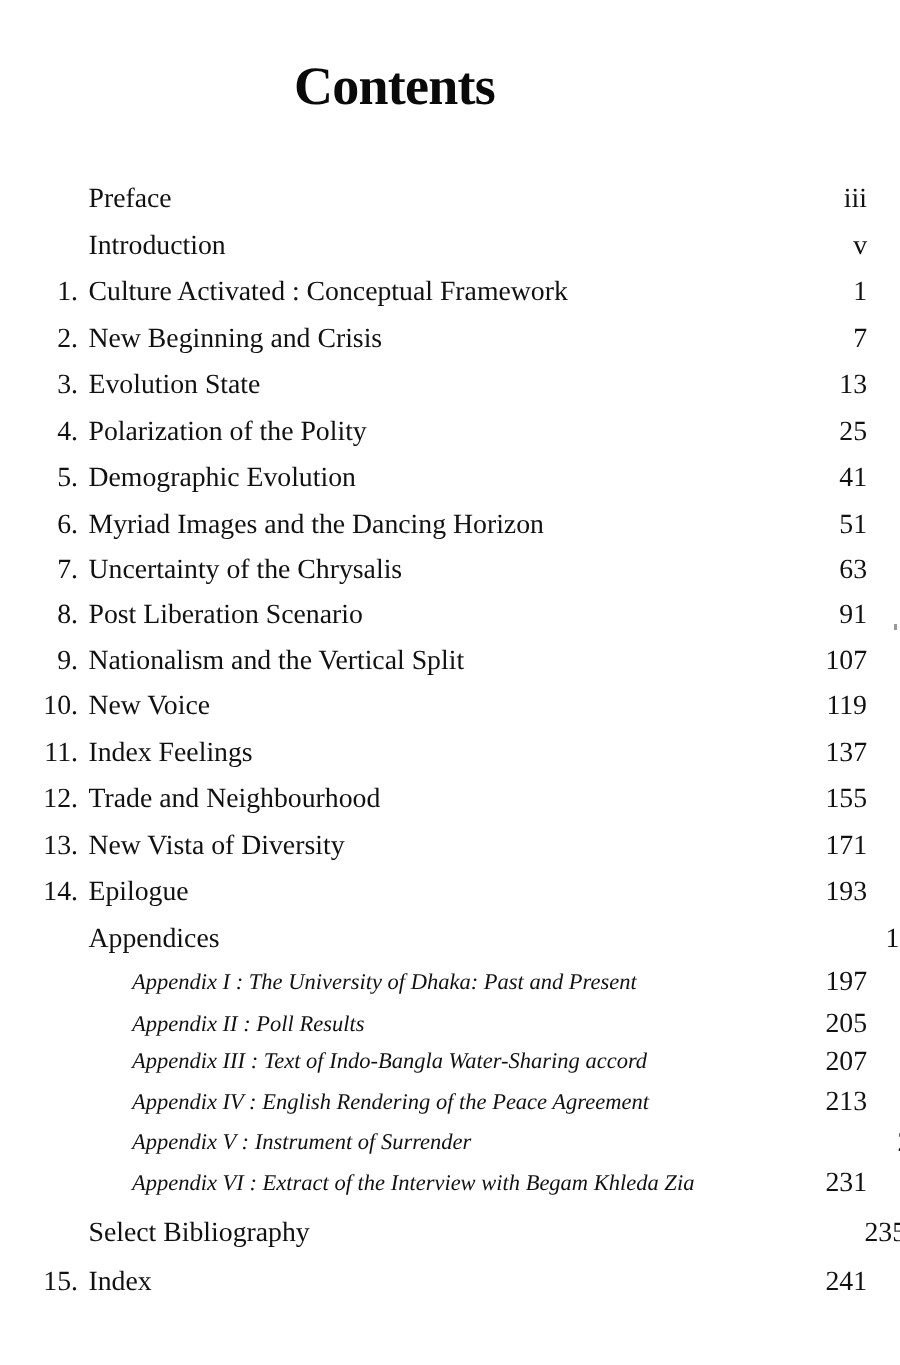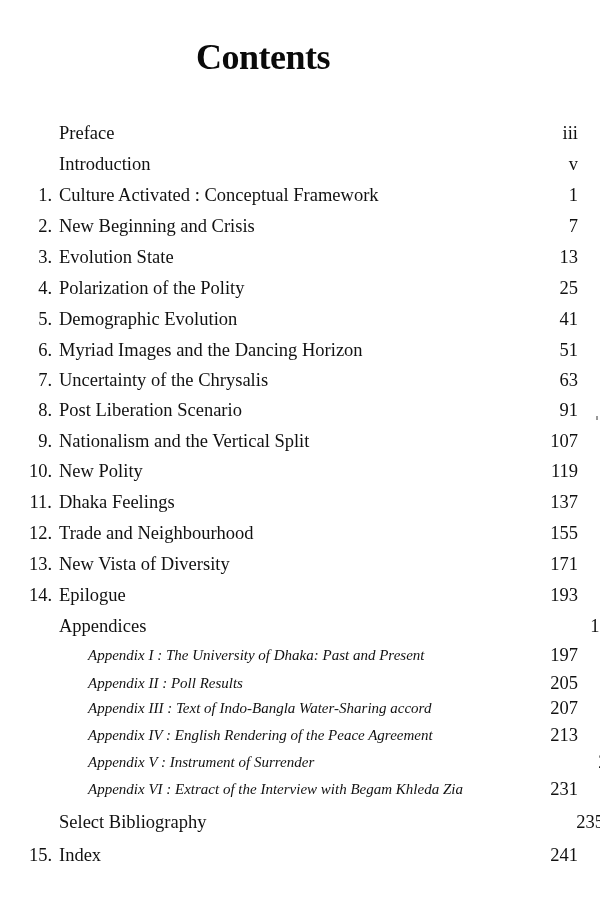--- a/index.html
+++ b/index.html
@@ -71,26 +71,26 @@
       <span class="label">Post Liberation Scenario</span>
       <span class="page">91</span>
     </div>
     <div class="row" style="top: 431px;">
       <span class="num">9.</span>
       <span class="label">Nationalism and the Vertical Split</span>
       <span class="page">107</span>
     </div>
     <div class="row" style="top: 461px;">
       <span class="num">10.</span>
-      <span class="label">New Polity</span>
+      <span class="label">New Voice</span>
       <span class="page">119</span>
     </div>
     <div class="row" style="top: 492px;">
       <span class="num">11.</span>
-      <span class="label">Dhaka Feelings</span>
+      <span class="label">Index Feelings</span>
       <span class="page">137</span>
     </div>
     <div class="row" style="top: 523px;">
       <span class="num">12.</span>
       <span class="label">Trade and Neighbourhood</span>
       <span class="page">155</span>
     </div>
     <div class="row" style="top: 554px;">
       <span class="num">13.</span>
       <span class="label">New Vista of Diversity</span>

